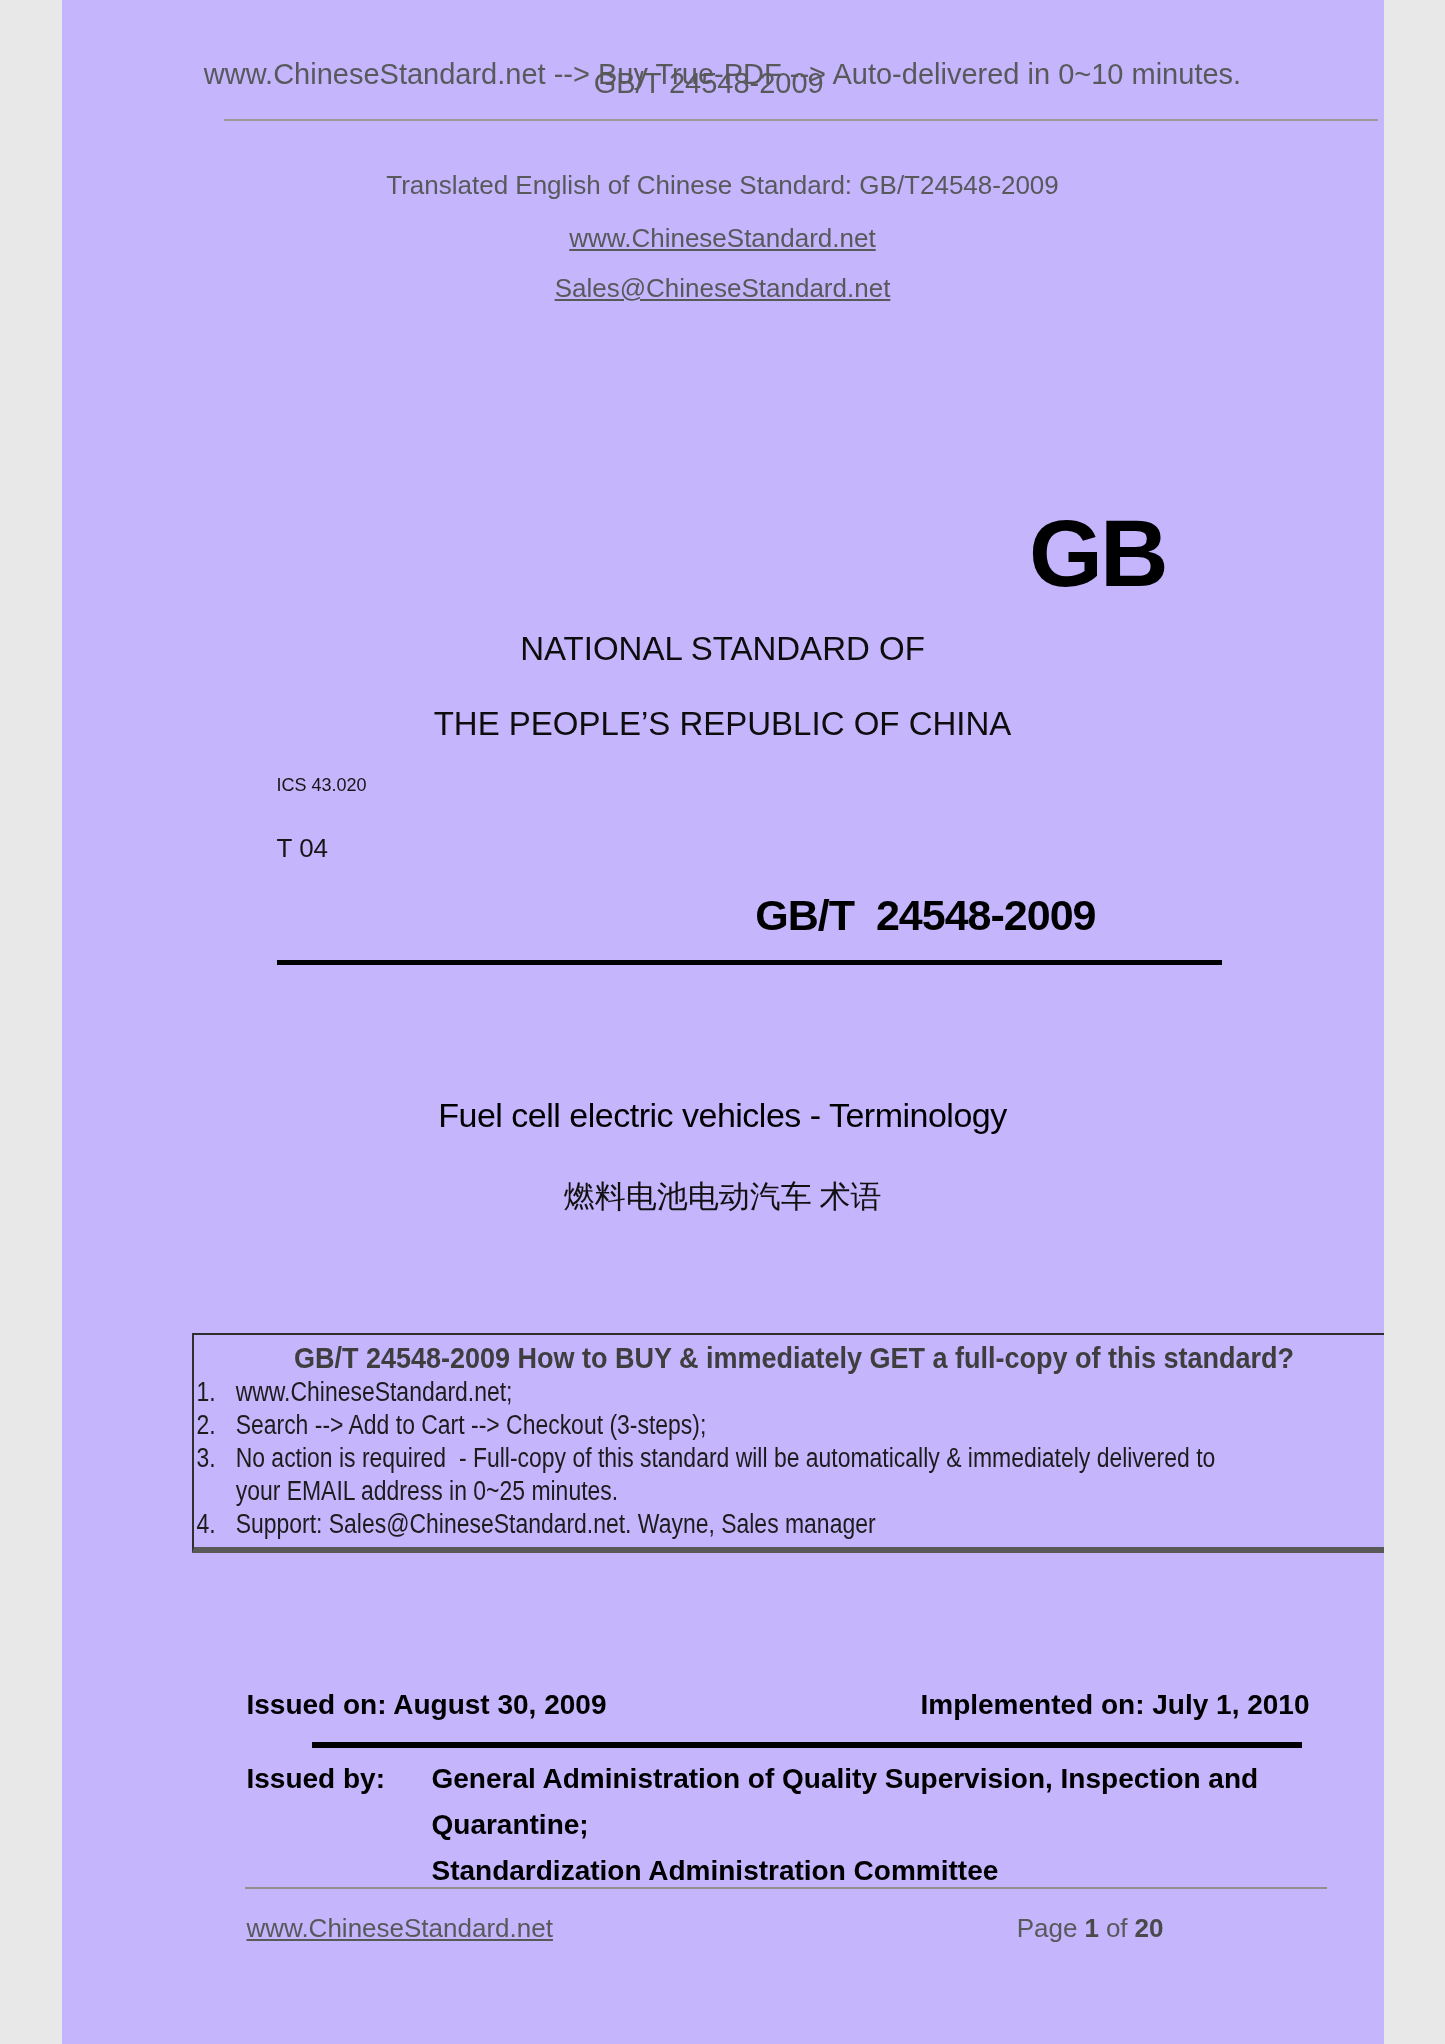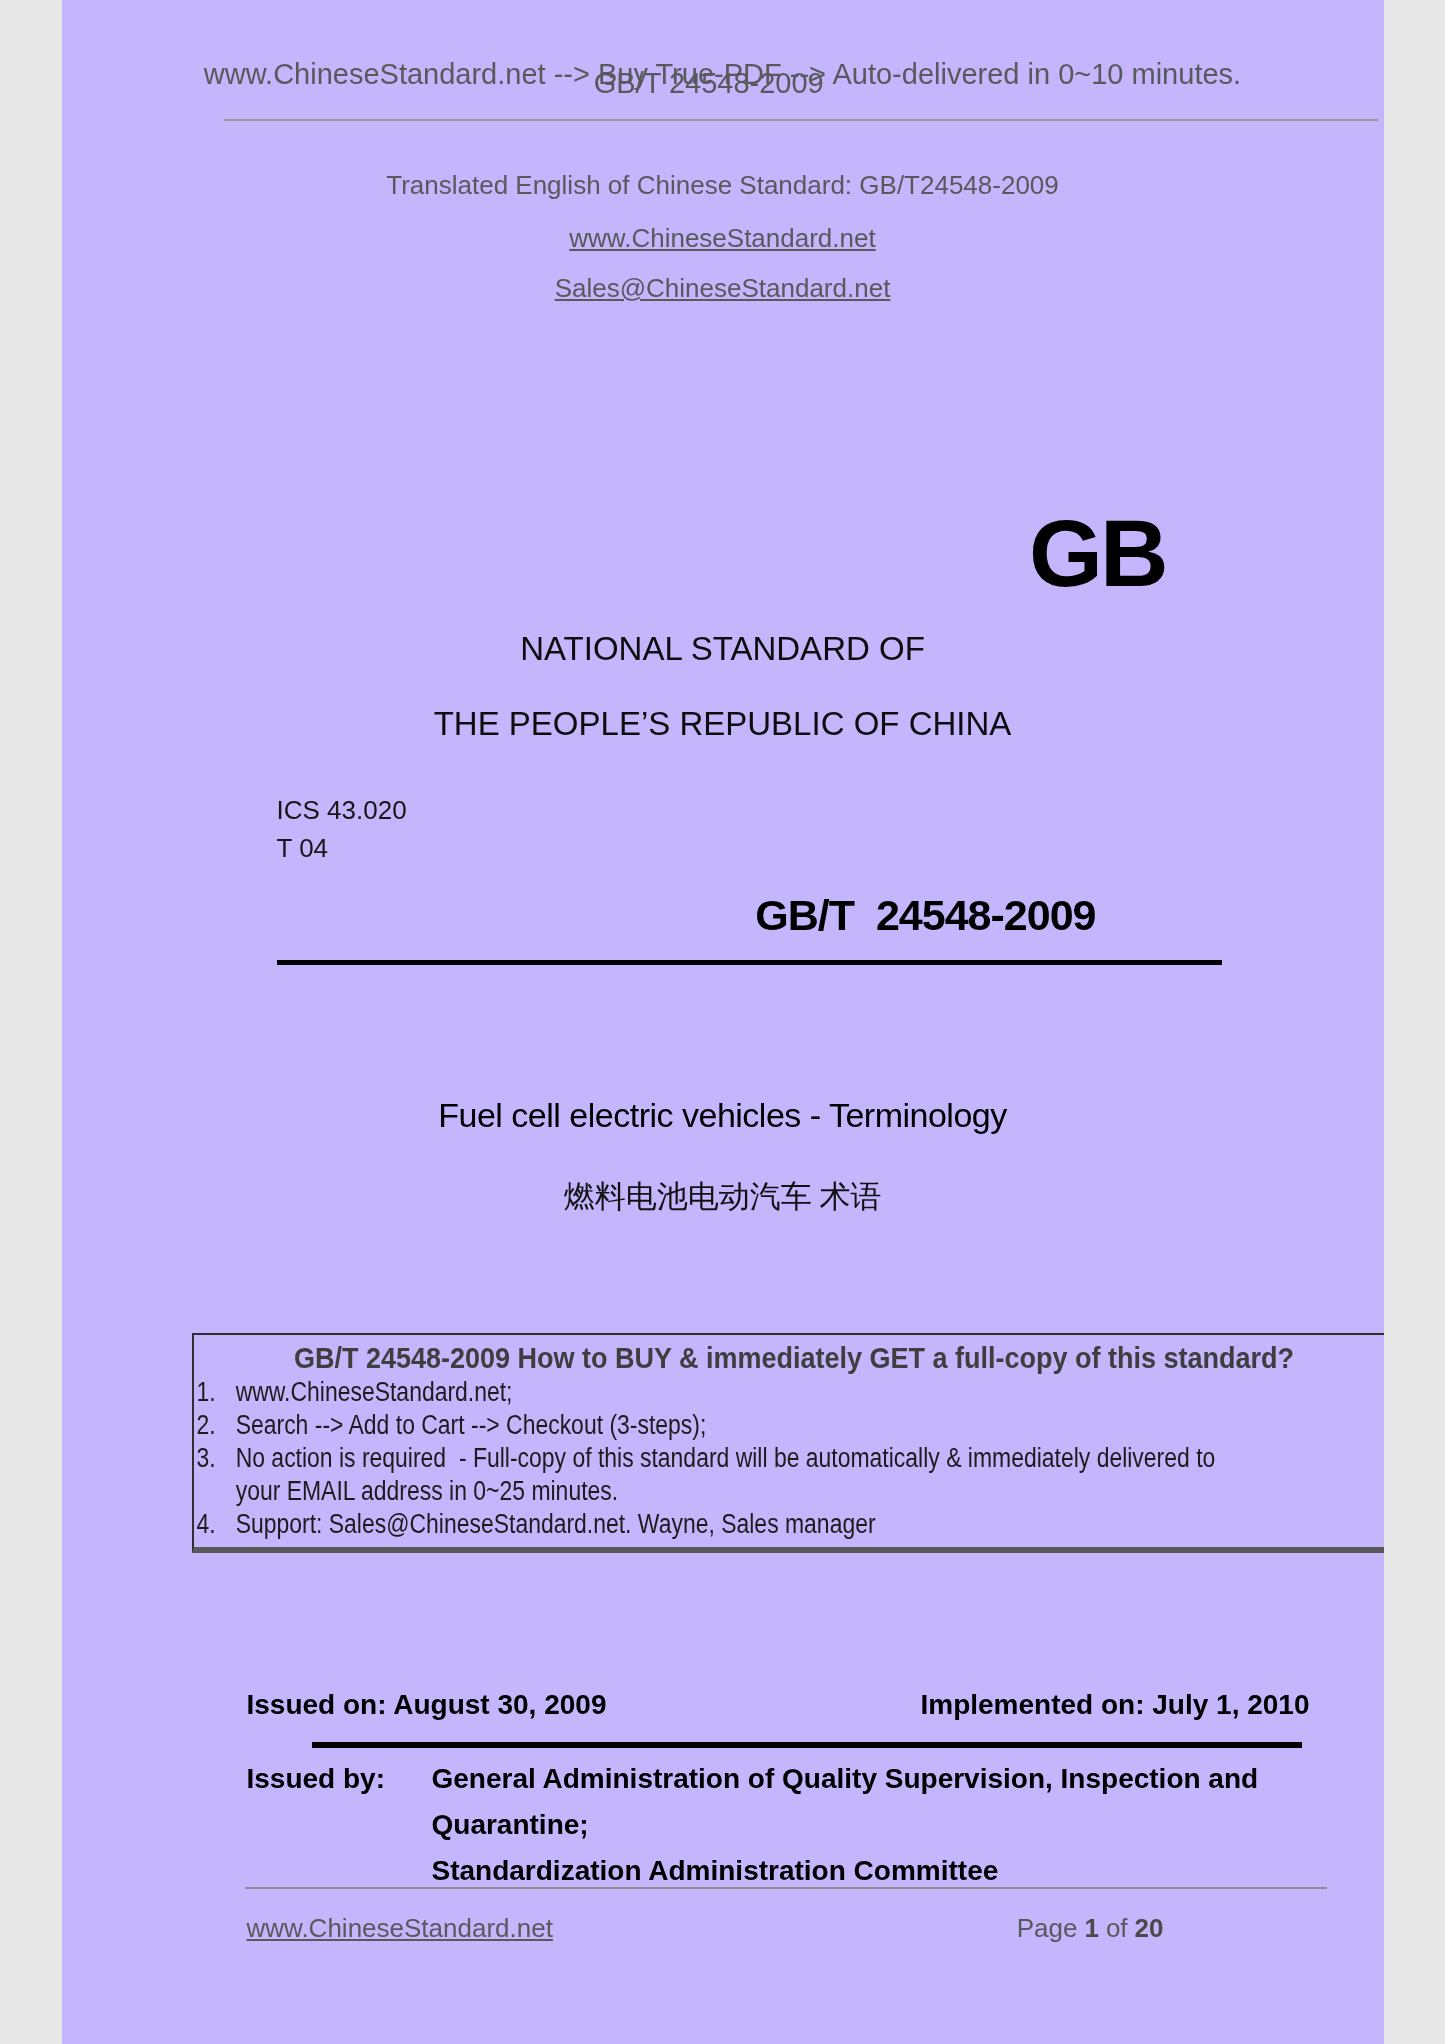--- a/index.html
+++ b/index.html
@@ -19,21 +19,21 @@
   .hdr-rule{top:119px;left:162px;width:1154px;height:2px;}
 
   .translated{top:170px;left:0;font-size:26px;}
   .site-row{top:223px;left:0;font-size:26px;}
   .email-row{top:273px;left:0;font-size:26px;text-align:center;}
 
   .gb-logo{top:506px;right:218px;font-size:95px;font-weight:bold;line-height:1;letter-spacing:-3px;}
   .nat1{top:630px;left:0;font-size:33px;color:#0d0d0d;}
   .nat2{top:705px;left:0;font-size:33px;color:#0d0d0d;}
 
-  .ics{top:775px;left:215px;font-size:26px;color:#161616;margin-top:20px;}
+  .ics{top:775px;left:215px;font-size:18px;color:#161616;}
   .tclass{top:833px;left:215px;font-size:26px;color:#161616;}
   .docnum{top:891px;right:288px;font-size:43px;font-weight:bold;letter-spacing:-1px;white-space:pre;}
   .thick1{top:960px;left:215px;width:945px;height:5px;background:#000;}
 
   .title-en{top:1096px;left:0;font-size:34px;font-weight:normal;letter-spacing:-0.5px;margin:0;}
   .title-zh{top:1176px;left:0;font-size:31px;font-family:"Liberation Serif","DejaVu Serif",serif;color:#111;}
 
   .buy-box{
     top:1333px;left:130px;width:1212px;box-sizing:border-box;
     border:2px solid #2f2f2f;border-bottom:6px solid #595959;

